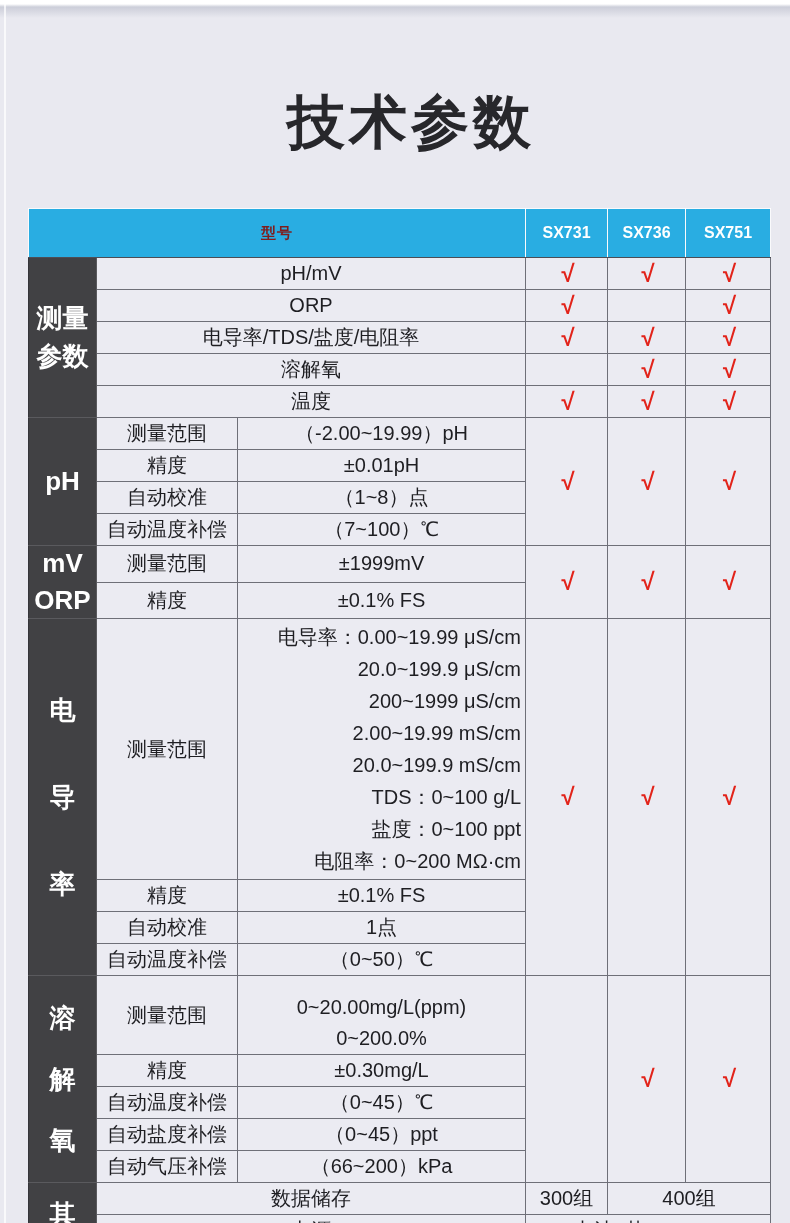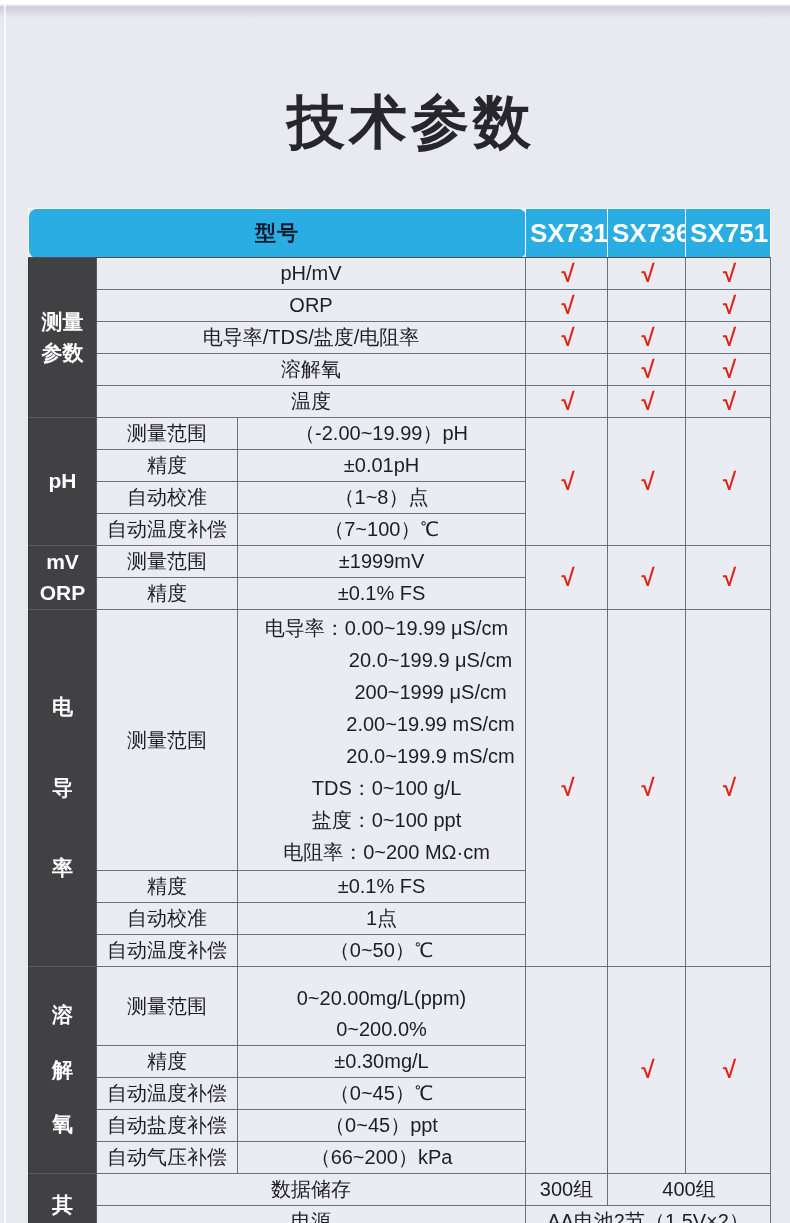--- a/index.html
+++ b/index.html
@@ -41,43 +41,43 @@
     overflow:hidden;
   }
   
   tr.head-row th{
     background:#29ade2;
     height:48px;
     border:1px solid rgba(255,255,255,.75);
     border-bottom:1px solid #4c4d55;
     font-weight:700;
   }
-  th.model-th{color:#0f172a;font-size:21px;letter-spacing:1px;border-radius:8px;}
-  th.model-col{color:#ffffff;font-size:26px;}
+  th.model-th{color:#7f1d1d;font-size:15px;letter-spacing:1px;}
+  th.model-col{color:#ffffff;font-size:16px;}
   
   td.group{
     background:#414144;color:#ffffff;
     border:1px solid #5a5a5e;
     border-left:1px solid #35353a;
-    font-weight:600;font-size:21px;
+    font-weight:600;font-size:26px;
     line-height:1.35;
   }
   td.group .stack{display:flex;flex-direction:column;align-items:center;gap:2px;}
   td.group .vstack{display:flex;flex-direction:column;align-items:center;}
   td.group .vstack.wide{gap:52px;}
   td.group .vstack.mid{gap:26px;}
   
   tr.r32 td{height:31px;}
   tr.rcond td{height:260px;}
   tr.rdo td{height:66px;}
   td.chk{
     color:#e2231a;font-weight:700;font-size:24px;font-style:italic;
   }
   td.val,td.param,td.plabel,td.cell-text{font-size:20px;color:#1e1e22;border-radius:10px;}
-  td.cond-range{vertical-align:middle;text-align:center;padding-left:14px;}
+  td.cond-range{vertical-align:middle;text-align:right;padding-left:14px;}
   .cond-lines{display:flex;flex-direction:column;gap:0;line-height:32px;}
   .cond-lines .indent{padding-left:88px;}
   .two-lines{display:flex;flex-direction:column;line-height:31px;margin-top:16px;}
 </style>
 </head>
 <body>
 
 <div class="page">
 
   <div class="title">技术参数</div>

